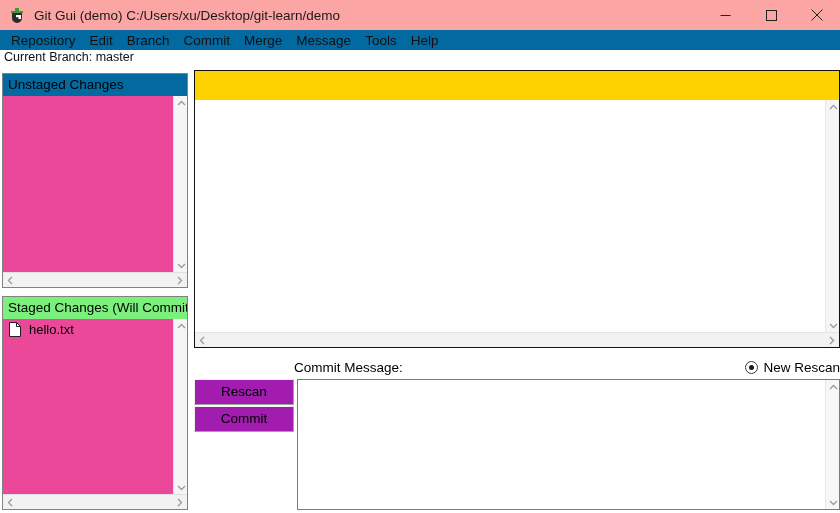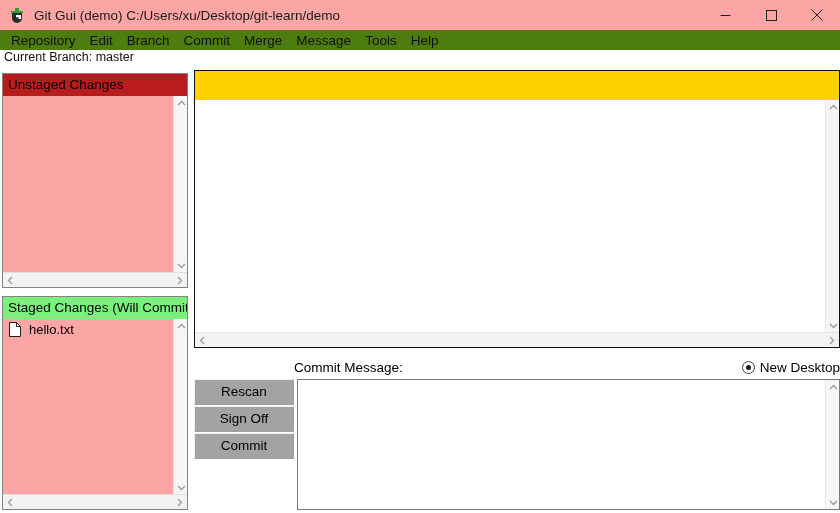--- a/index.html
+++ b/index.html
@@ -51,21 +51,21 @@
     justify-content: center;
     color: #222;
   }
   .win-btn svg { display: block; }
 
   
   .menubar {
     position: absolute;
     left: 0; top: 30px;
     width: 840px; height: 20px;
-    background: #4d7c0f;
+    background: #0369a1;
     display: flex;
     align-items: center;
     padding-left: 4px;
     box-sizing: border-box;
   }
   .menu-item {
     padding: 1px 7px;
     font-size: 13.5px;
     color: #111;
     white-space: nowrap;
@@ -106,30 +106,30 @@
   .pane-header {
     height: 22px;
     line-height: 22px;
     font-size: 13.5px;
     color: #000;
     padding-left: 5px;
     box-sizing: border-box;
     white-space: nowrap;
     overflow: hidden;
   }
-  .hdr-unstaged { background: #b91c1c; }
+  .hdr-unstaged { background: #0369a1; }
   .hdr-staged   { background: #7cf07c; }
 
   .pane-body {
     position: absolute;
     left: 0;
     right: 14px;
     top: 22px;
     bottom: 15px;
-    background: #fca5a5;
+    background: #ec4899;
     overflow: hidden;
   }
   .file-row {
     height: 20px;
     display: flex;
     align-items: center;
     padding-left: 6px;
     font-size: 13px;
     white-space: nowrap;
   }
@@ -265,21 +265,21 @@
     position: absolute;
     left: 194px; top: 379px;
     width: 100px;
   }
   .tkbtn {
     display: block;
     width: 100px;
     height: 26px;
     line-height: 24px;
     margin-bottom: 1px;
-    background: #a3a3a3;
+    background: #a21caf;
     border: 1px solid #a0a0a0;
     border-top-color: #f0f0f0;
     border-left-color: #f0f0f0;
     box-sizing: border-box;
     text-align: center;
     font-size: 13.5px;
     color: #000;
     white-space: nowrap;
     overflow: hidden;
   }
@@ -459,28 +459,27 @@
         </svg>
     </div>
   </div>
 </div>
 
 <div class="commit-bar">
   <span class="commit-label">Commit Message:</span>
   <span class="radio-group">
     <span class="radio-opt">
       <span class="radio-dot on"></span>
-      <span class="rlabel">New Desktop</span>
+      <span class="rlabel">New Rescan</span>
     </span>
   </span>
 </div>
 
 <div class="btn-col">
   <div class="tkbtn">Rescan</div>
-  <div class="tkbtn">Sign Off</div>
   <div class="tkbtn">Commit</div>
 </div>
 
 <div class="msg-frame">
   <div class="msg-body" placeholder=""></div>
   <div class="msg-vscroll">
     <div class="sb-arrow sb-up">
       <svg width="9" height="7" viewBox="0 0 9 7">
           <polyline points="1,5 4.5,1.5 8,5" fill="none" stroke="#9a9a9a" stroke-width="1.3"></polyline>
         </svg>

